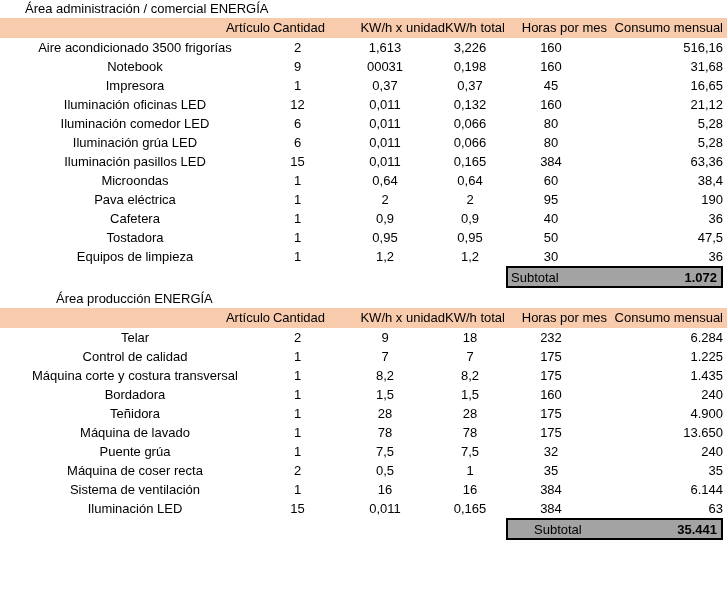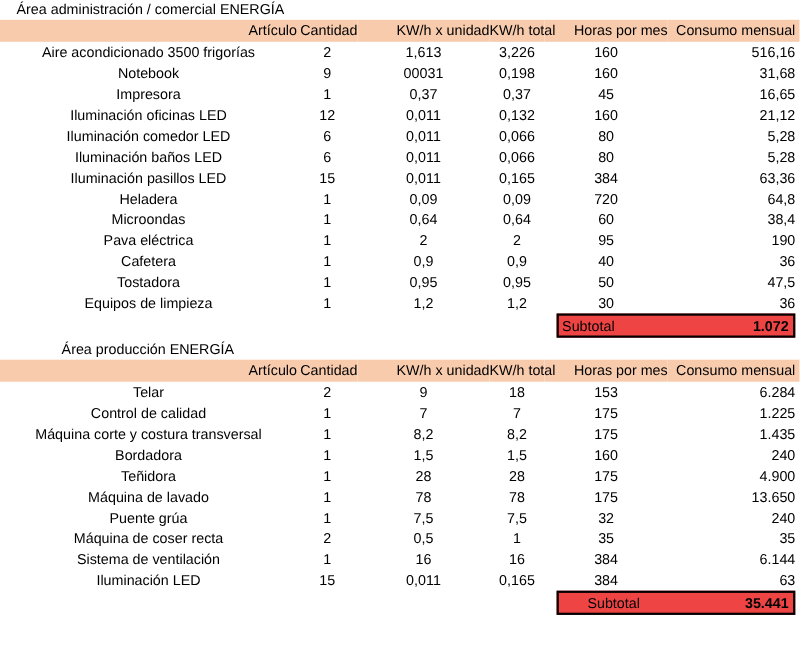--- a/index.html
+++ b/index.html
@@ -5,21 +5,21 @@
   html, body { margin: 0; padding: 0; }
   body {
     width: 727px; height: 600px; overflow: hidden;
     background: #ffffff; color: #000000;
     font-family: "Liberation Sans", sans-serif;
     font-size: 13px;
   }
   .sheet { width: 727px; height: 600px; }
   .sheet-title {
     height: 18px; line-height: 18px;
-    padding-left: 15px; white-space: nowrap;
+    padding-left: 25px; white-space: nowrap;
   }
   .area2 .sheet-title { padding-left: 56px; margin-top: 2px; }
   table.energy {
     width: 727px; table-layout: fixed; border-collapse: collapse;
   }
   table.energy th {
     height: 20px; line-height: 20px; padding: 0;
     font-weight: normal; text-align: right;
     white-space: nowrap; overflow: visible;
     background: #F8CBAD;
@@ -27,21 +27,21 @@
   table.energy td {
     height: 19px; line-height: 19px; padding: 0;
     text-align: center; white-space: nowrap; overflow: visible;
   }
   table.energy th.c5, table.energy td.c5 { text-align: right; padding-right: 4px; }
   .subtotal {
     box-sizing: border-box;
     margin-left: 506px; width: 217px; height: 22px;
     border: 2px solid #000000;
     display: flex; justify-content: space-between; align-items: center;
-    background: #ef4444;
+    background: #a3a3a3;
   }
   .subtotal .st-label { padding-left: 3px; }
   .area2 .subtotal .st-label { padding-left: 26px; }
   .subtotal .st-value { padding-right: 4px; font-weight: bold; }
 </style>
 </head>
 <body>
 
 <div class="sheet">
 
@@ -101,42 +101,34 @@
           </tr>
           <tr>
             <td class="c0">Iluminación comedor LED</td>
             <td class="c1">6</td>
             <td class="c2">0,011</td>
             <td class="c3">0,066</td>
             <td class="c4">80</td>
             <td class="c5">5,28</td>
           </tr>
           <tr>
-            <td class="c0">Iluminación baños LED</td>
+            <td class="c0">Iluminación grúa LED</td>
             <td class="c1">6</td>
             <td class="c2">0,011</td>
             <td class="c3">0,066</td>
             <td class="c4">80</td>
             <td class="c5">5,28</td>
           </tr>
           <tr>
             <td class="c0">Iluminación pasillos LED</td>
             <td class="c1">15</td>
             <td class="c2">0,011</td>
             <td class="c3">0,165</td>
             <td class="c4">384</td>
             <td class="c5">63,36</td>
-          </tr>
-          <tr>
-            <td class="c0">Heladera</td>
-            <td class="c1">1</td>
-            <td class="c2">0,09</td>
-            <td class="c3">0,09</td>
-            <td class="c4">720</td>
-            <td class="c5">64,8</td>
           </tr>
           <tr>
             <td class="c0">Microondas</td>
             <td class="c1">1</td>
             <td class="c2">0,64</td>
             <td class="c3">0,64</td>
             <td class="c4">60</td>
             <td class="c5">38,4</td>
           </tr>
           <tr>
@@ -199,21 +191,21 @@
             <th class="c4" style="background: rgb(248, 203, 173);">Horas por mes</th>
             <th class="c5" style="background: rgb(248, 203, 173);">Consumo mensual</th>
           </tr>
       </thead>
       <tbody>
           <tr>
             <td class="c0">Telar</td>
             <td class="c1">2</td>
             <td class="c2">9</td>
             <td class="c3">18</td>
-            <td class="c4">153</td>
+            <td class="c4">232</td>
             <td class="c5">6.284</td>
           </tr>
           <tr>
             <td class="c0">Control de calidad</td>
             <td class="c1">1</td>
             <td class="c2">7</td>
             <td class="c3">7</td>
             <td class="c4">175</td>
             <td class="c5">1.225</td>
           </tr>

